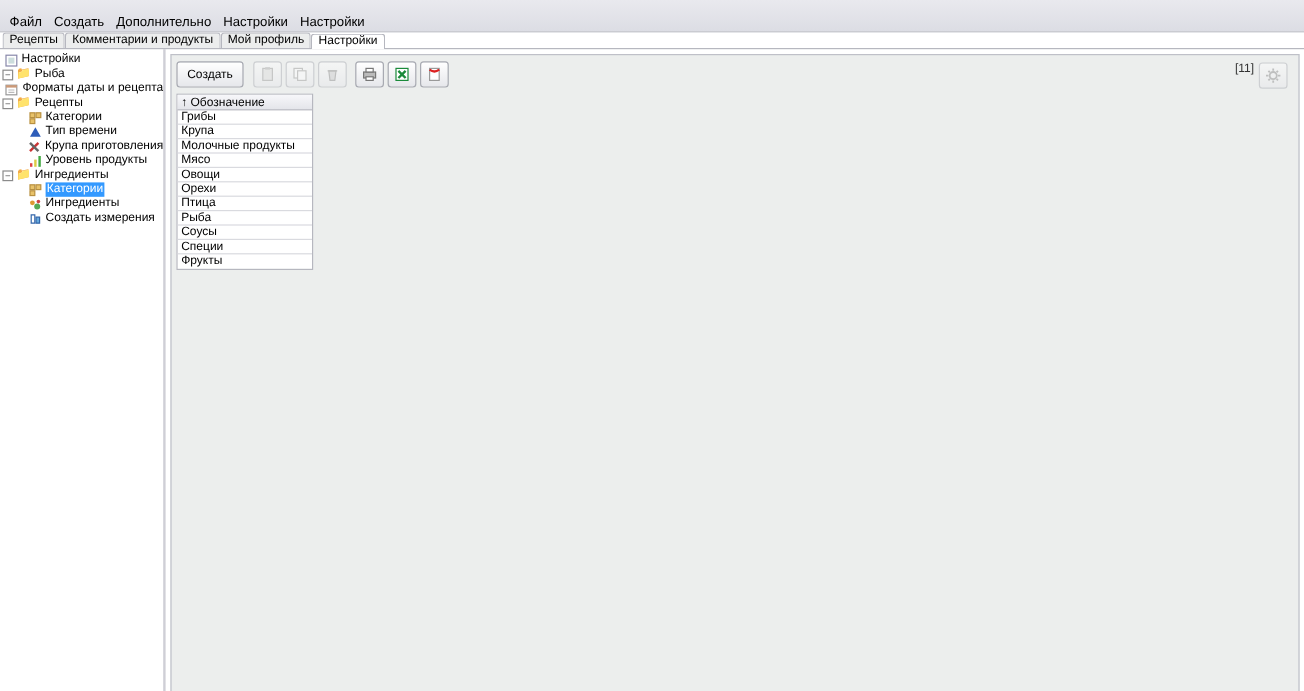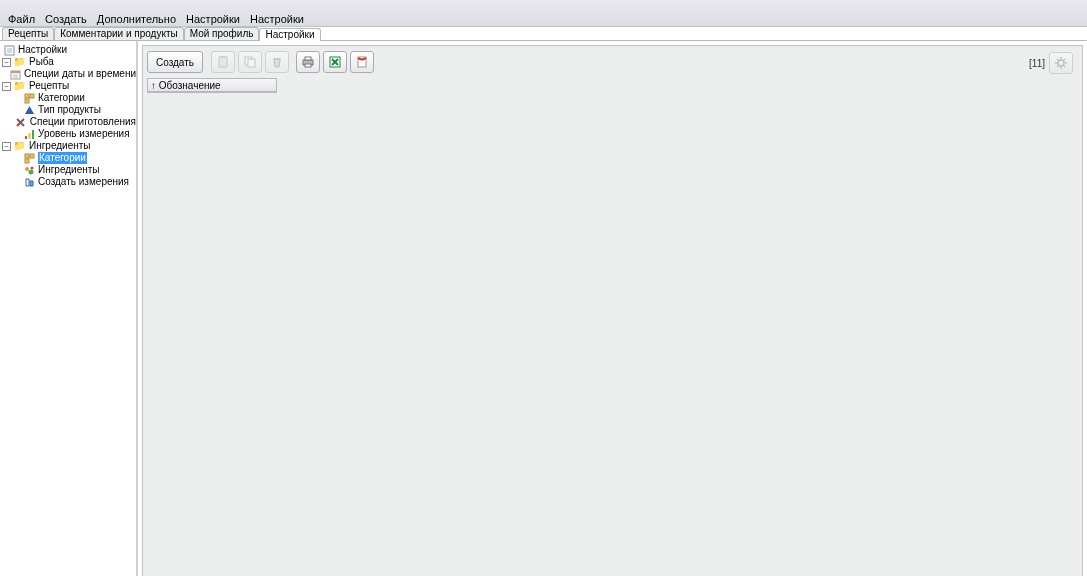--- a/index.html
+++ b/index.html
@@ -16,23 +16,23 @@
   .exp { width: 9px; height: 9px; border: 1px solid #8b8b8b; background: #fff; color: #555; font-size: 8px; line-height: 7px; text-align: center; margin-right: 2px; flex-shrink: 0; }
   .ico { width: 14px; height: 12px; display: inline-flex; align-items: center; justify-content: center; margin-right: 2px; flex-shrink: 0; font-size: 10px; }
   .folder { color: #e6b84f; }
   .sel { background: #3399ff; color: #fff; padding: 0 1px; }
   .content { flex: 1; padding: 4px; }
   .content-inner { border: 1px solid #bfc0c8; width: 100%; height: 100%; background: #eceeed; padding: 4px; position: relative; }
   .toolbar { display: flex; align-items: center; height: 24px; margin-bottom: 4px; }
   .btn { border: 1px solid #a8aab2; background: linear-gradient(#fff,#e6e7eb); height: 22px; border-radius: 3px; padding: 0 8px; font-size: 10px; cursor: default; display: flex; align-items: center; margin-right: 4px; }
   .ibtn { border: 1px solid #a8aab2; background: linear-gradient(#fff,#e6e7eb); height: 22px; width: 24px; border-radius: 3px; display: flex; align-items: center; justify-content: center; margin-right: 3px; cursor: default; }
   .ibtn.dis { opacity: .45; }
-  .toolbar-right { position: absolute; right: 6px; top: 6px; display: flex; align-items: center; }
+  .toolbar-right { position: absolute; right: 6px; top: 6px; display: flex; }
   .counter { font-size: 10px; color: #333; margin-right: 4px; }
-  .grid { width: 130px; background: #fff; border: 1px solid #b6b7bf; font-size: 10px; }
+  .grid { width: 114px; background: #fff; border: 1px solid #b6b7bf; font-size: 10px; }
   .grid-header { background: linear-gradient(#f7f7fa,#e4e5ea); border-bottom: 1px solid #b6b7bf; padding: 1px 3px; height: 13px; line-height: 11px; }
   .grid-row { border-bottom: 1px solid #d9dadf; padding: 0 3px; height: 12px; line-height: 11px; cursor: default; }
   .grid-row:last-child { border-bottom: none; }
   svg { display: block; }
 </style>
 </head>
 <body>
 
 <div class="menu-bar">
   <span>Файл</span>
@@ -72,21 +72,21 @@
     <div class="tree-item">
       <span class="sp" style="width:22px"></span>
       <span class="ico">
           <svg width="11" height="11" viewBox="0 0 11 11">
             <rect x="1" y="2" width="9" height="8" fill="#fff" stroke="#999"></rect>
             <rect x="1" y="2" width="9" height="2" fill="#c97"></rect>
             <line x1="3" y1="6" x2="8" y2="6" stroke="#bbb"></line>
             <line x1="3" y1="8" x2="8" y2="8" stroke="#bbb"></line>
           </svg>
         </span>
-      <span>Специи даты и времени</span>
+      <span>Форматы даты и рецепта</span>
     </div>
 
     <div class="tree-item">
       <span class="sp" style="width:2px"></span>
       <span class="exp">−</span>
       <span class="ico folder">📁</span>
       <span>Рецепты</span>
     </div>
     <div class="tree-item">
       <span class="sp" style="width:22px"></span>
@@ -99,42 +99,42 @@
         </span>
       <span>Категории</span>
     </div>
     <div class="tree-item">
       <span class="sp" style="width:22px"></span>
       <span class="ico">
           <svg width="11" height="11" viewBox="0 0 11 11">
             <polygon points="5.5,1 10,9 1,9" fill="#2d5db9"></polygon>
           </svg>
         </span>
-      <span>Тип продукты</span>
+      <span>Тип времени</span>
     </div>
     <div class="tree-item">
       <span class="sp" style="width:22px"></span>
       <span class="ico">
           <svg width="11" height="11" viewBox="0 0 11 11">
             <line x1="2" y1="9" x2="9" y2="2" stroke="#c33" stroke-width="2"></line>
             <line x1="2" y1="2" x2="9" y2="9" stroke="#666" stroke-width="2"></line>
           </svg>
         </span>
-      <span>Специи приготовления</span>
+      <span>Крупа приготовления</span>
     </div>
     <div class="tree-item">
       <span class="sp" style="width:22px"></span>
       <span class="ico">
           <svg width="11" height="11" viewBox="0 0 11 11">
             <rect x="1" y="7" width="2" height="3" fill="#d44"></rect>
             <rect x="4.5" y="4" width="2" height="6" fill="#dc4"></rect>
             <rect x="8" y="1" width="2" height="9" fill="#4a4"></rect>
           </svg>
         </span>
-      <span>Уровень измерения</span>
+      <span>Уровень продукты</span>
     </div>
 
     <div class="tree-item">
       <span class="sp" style="width:2px"></span>
       <span class="exp">−</span>
       <span class="ico folder">📁</span>
       <span>Ингредиенты</span>
     </div>
     <div class="tree-item">
       <span class="sp" style="width:22px"></span>
@@ -232,16 +232,29 @@
               </g>
             </svg>
           </div>
       </div>
 
       <div class="grid">
         <div class="grid-header">
           <span>↑</span>
           <span>Обозначение</span>
         </div>
+        <div id="grid-rows">
+            <div class="grid-row">Грибы</div>
+            <div class="grid-row">Крупа</div>
+            <div class="grid-row">Молочные продукты</div>
+            <div class="grid-row">Мясо</div>
+            <div class="grid-row">Овощи</div>
+            <div class="grid-row">Орехи</div>
+            <div class="grid-row">Птица</div>
+            <div class="grid-row">Рыба</div>
+            <div class="grid-row">Соусы</div>
+            <div class="grid-row">Специи</div>
+            <div class="grid-row">Фрукты</div>
+          </div>
       </div>
     </div>
   </div>
 </div>
 
 </body></html>

